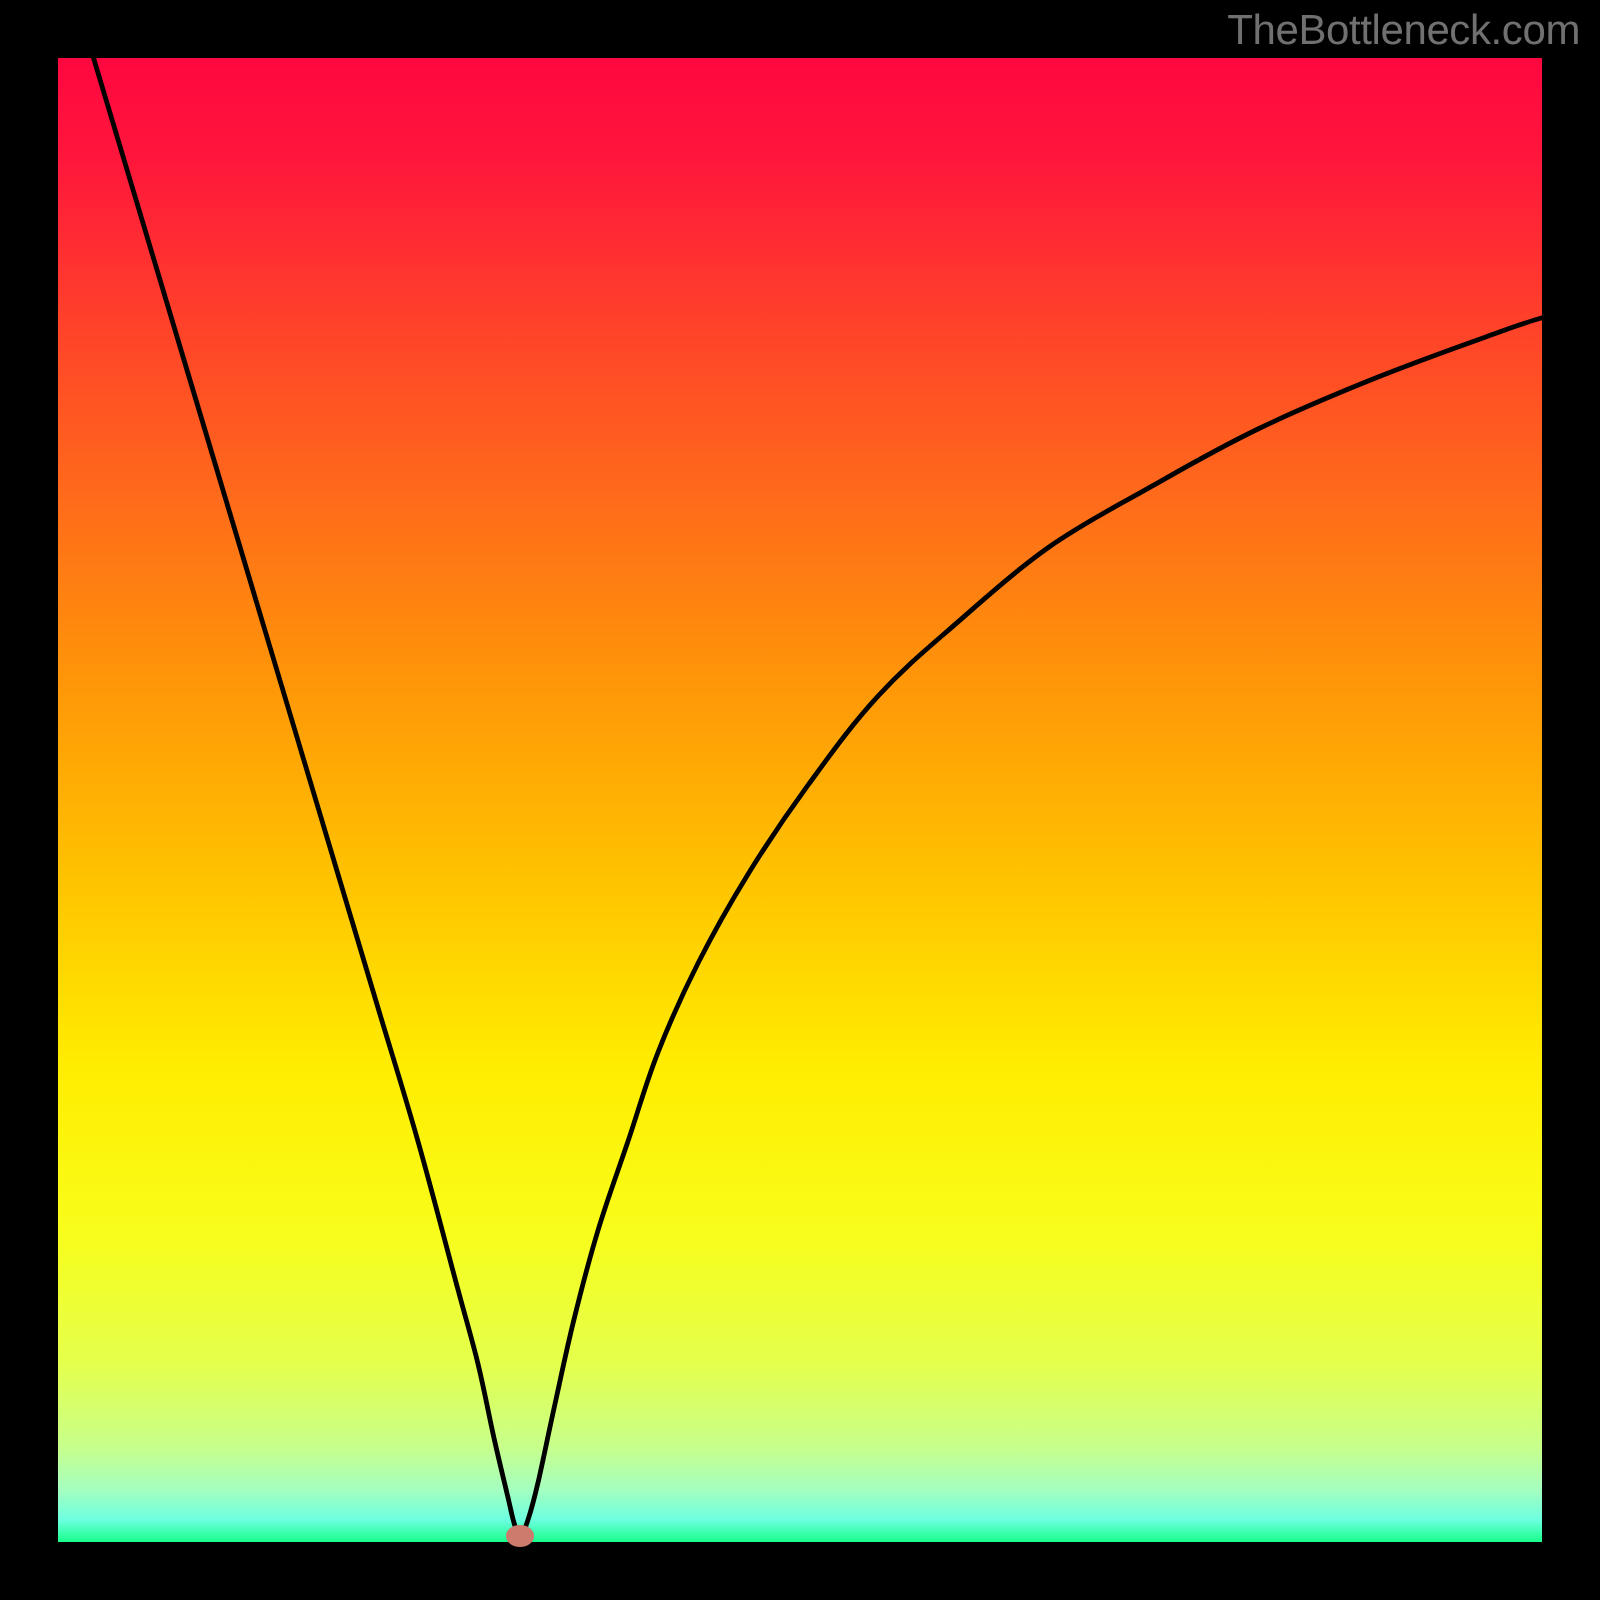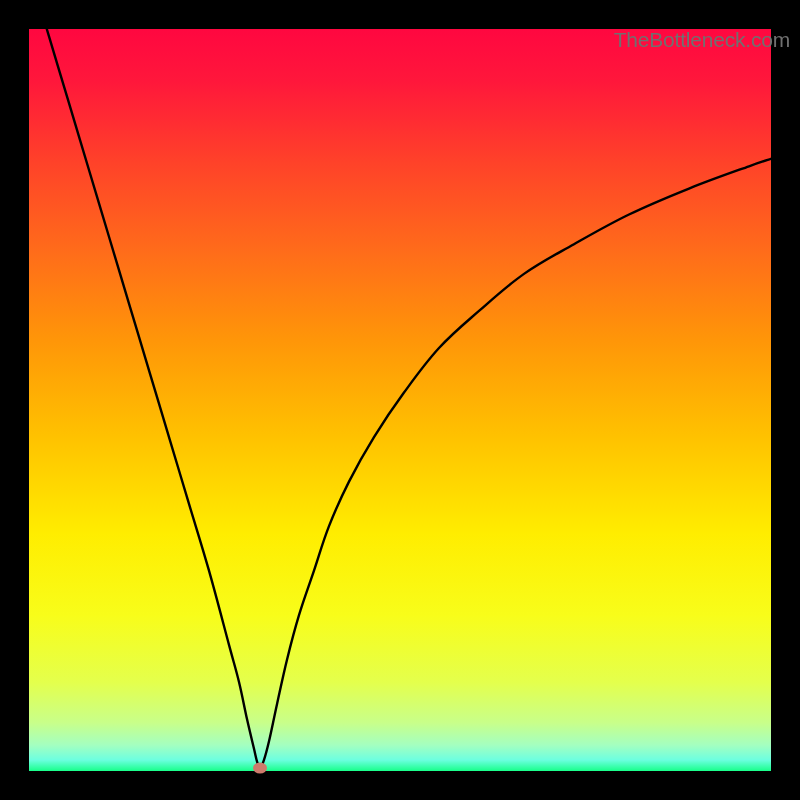--- a/index.html
+++ b/index.html
@@ -49,21 +49,20 @@
     transform: translate(-50%, -50%);
   }
   .watermark {
     position: absolute;
     top: 4px;
     right: 10px;
     color: #707070;
     font-size: 21px;
     font-weight: 500;
     letter-spacing: -0.2px;
-    margin-top: 24px;
   }
 </style>
 </head>
 <body>
 
 <div class="frame">
   <div class="plot-area">
     <svg class="gradient-bg" viewBox="0 0 742 742" preserveAspectRatio="none">
       <defs>
         <linearGradient id="bg-grad" x1="0" y1="0" x2="0" y2="1">

